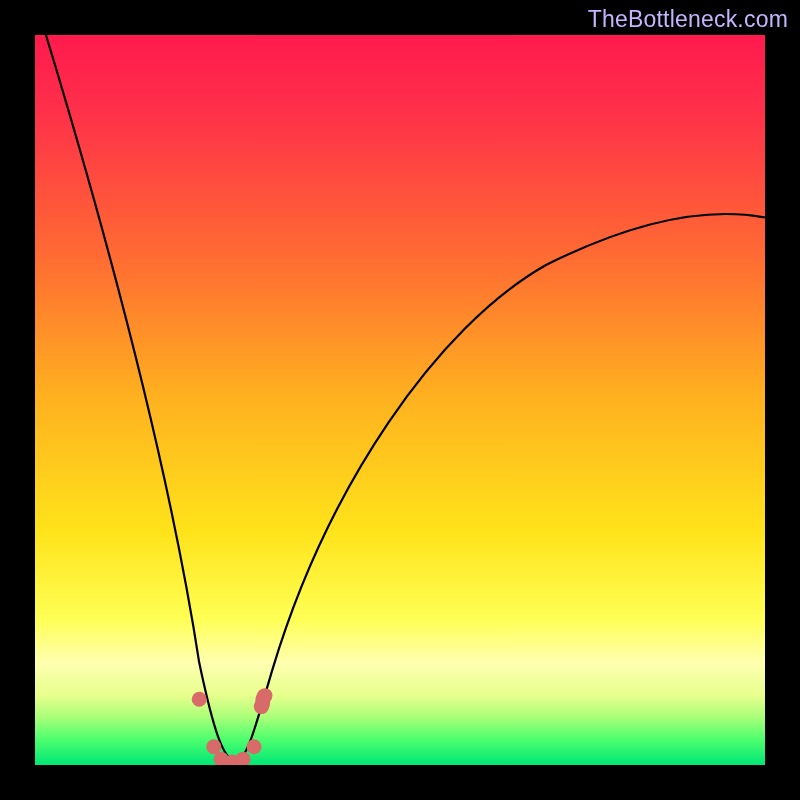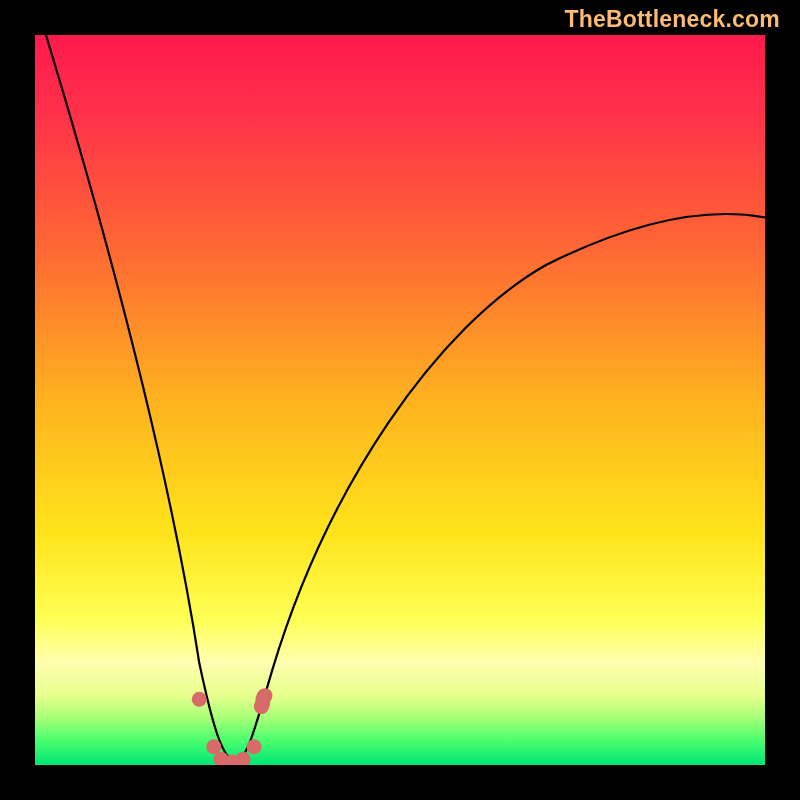--- a/index.html
+++ b/index.html
@@ -30,24 +30,24 @@
   .gradient {
     position: absolute;
     top: 0;
     left: 0;
     width: 100%;
     height: 100%;
   }
   .attribution {
     position: absolute;
     top: 6px;
-    right: 20px;
+    right: 12px;
     font-size: 23px;
-    color: #fdba74;
-    font-weight: 700;
+    color: #c4b5fd;
+    font-weight: 400;
     letter-spacing: 0.2px;
   }
   svg.curve {
     position: absolute;
     top: 0;
     left: 0;
     width: 100%;
     height: 100%;
     overflow: visible;
   }

